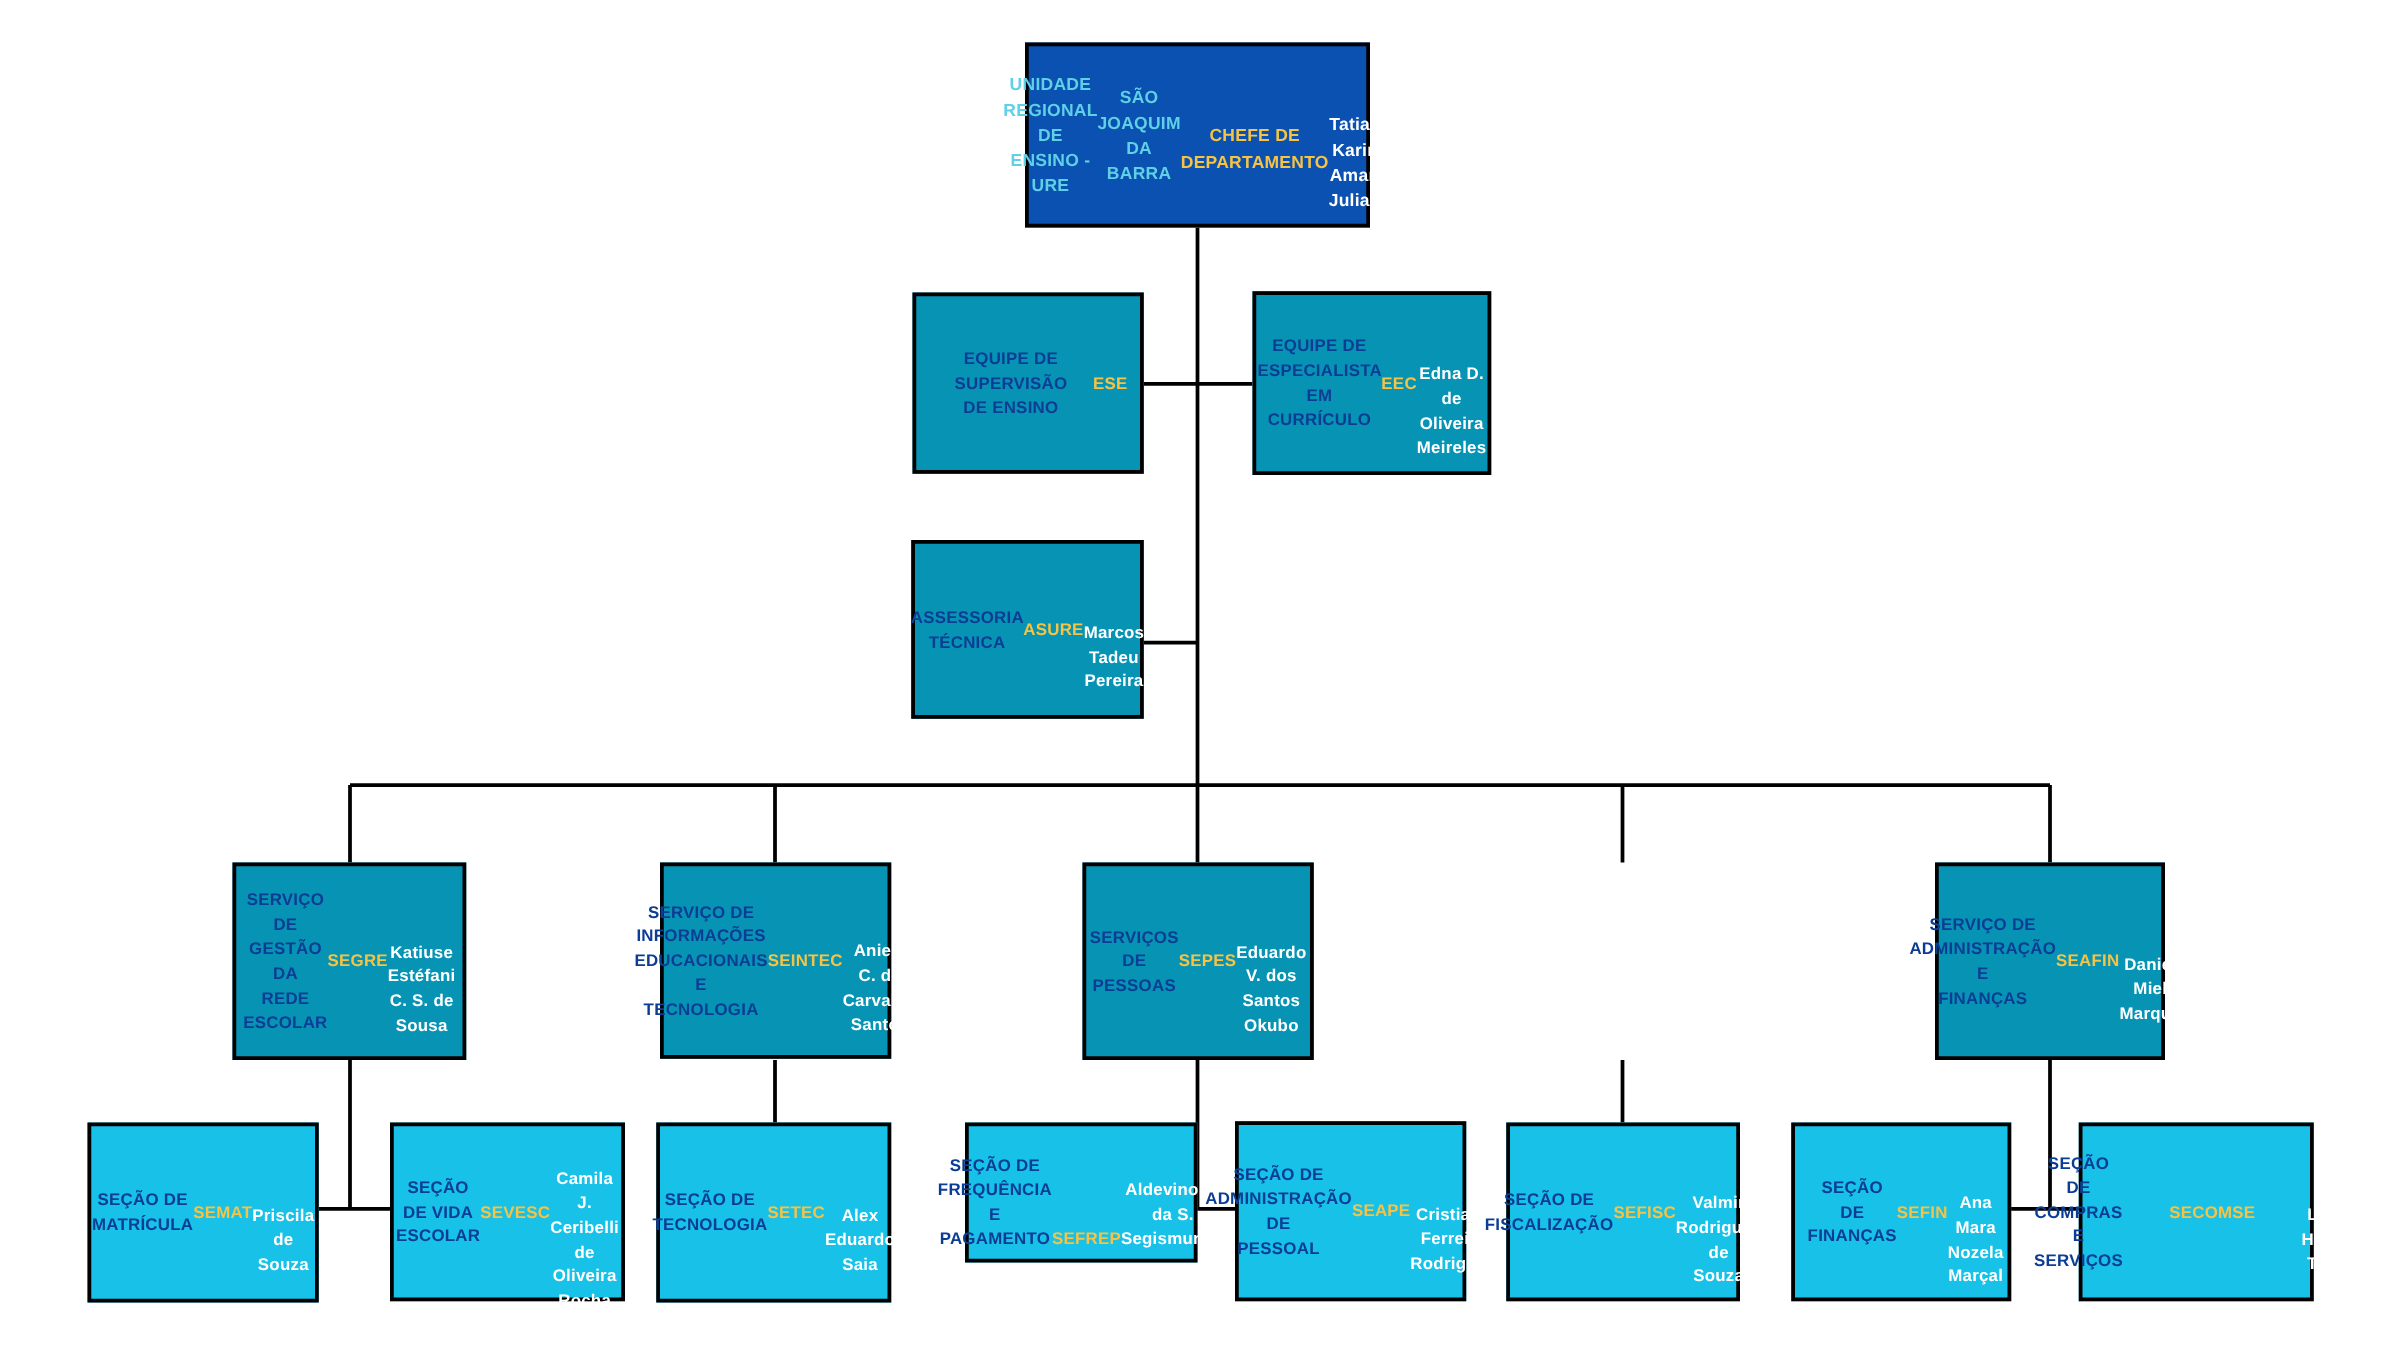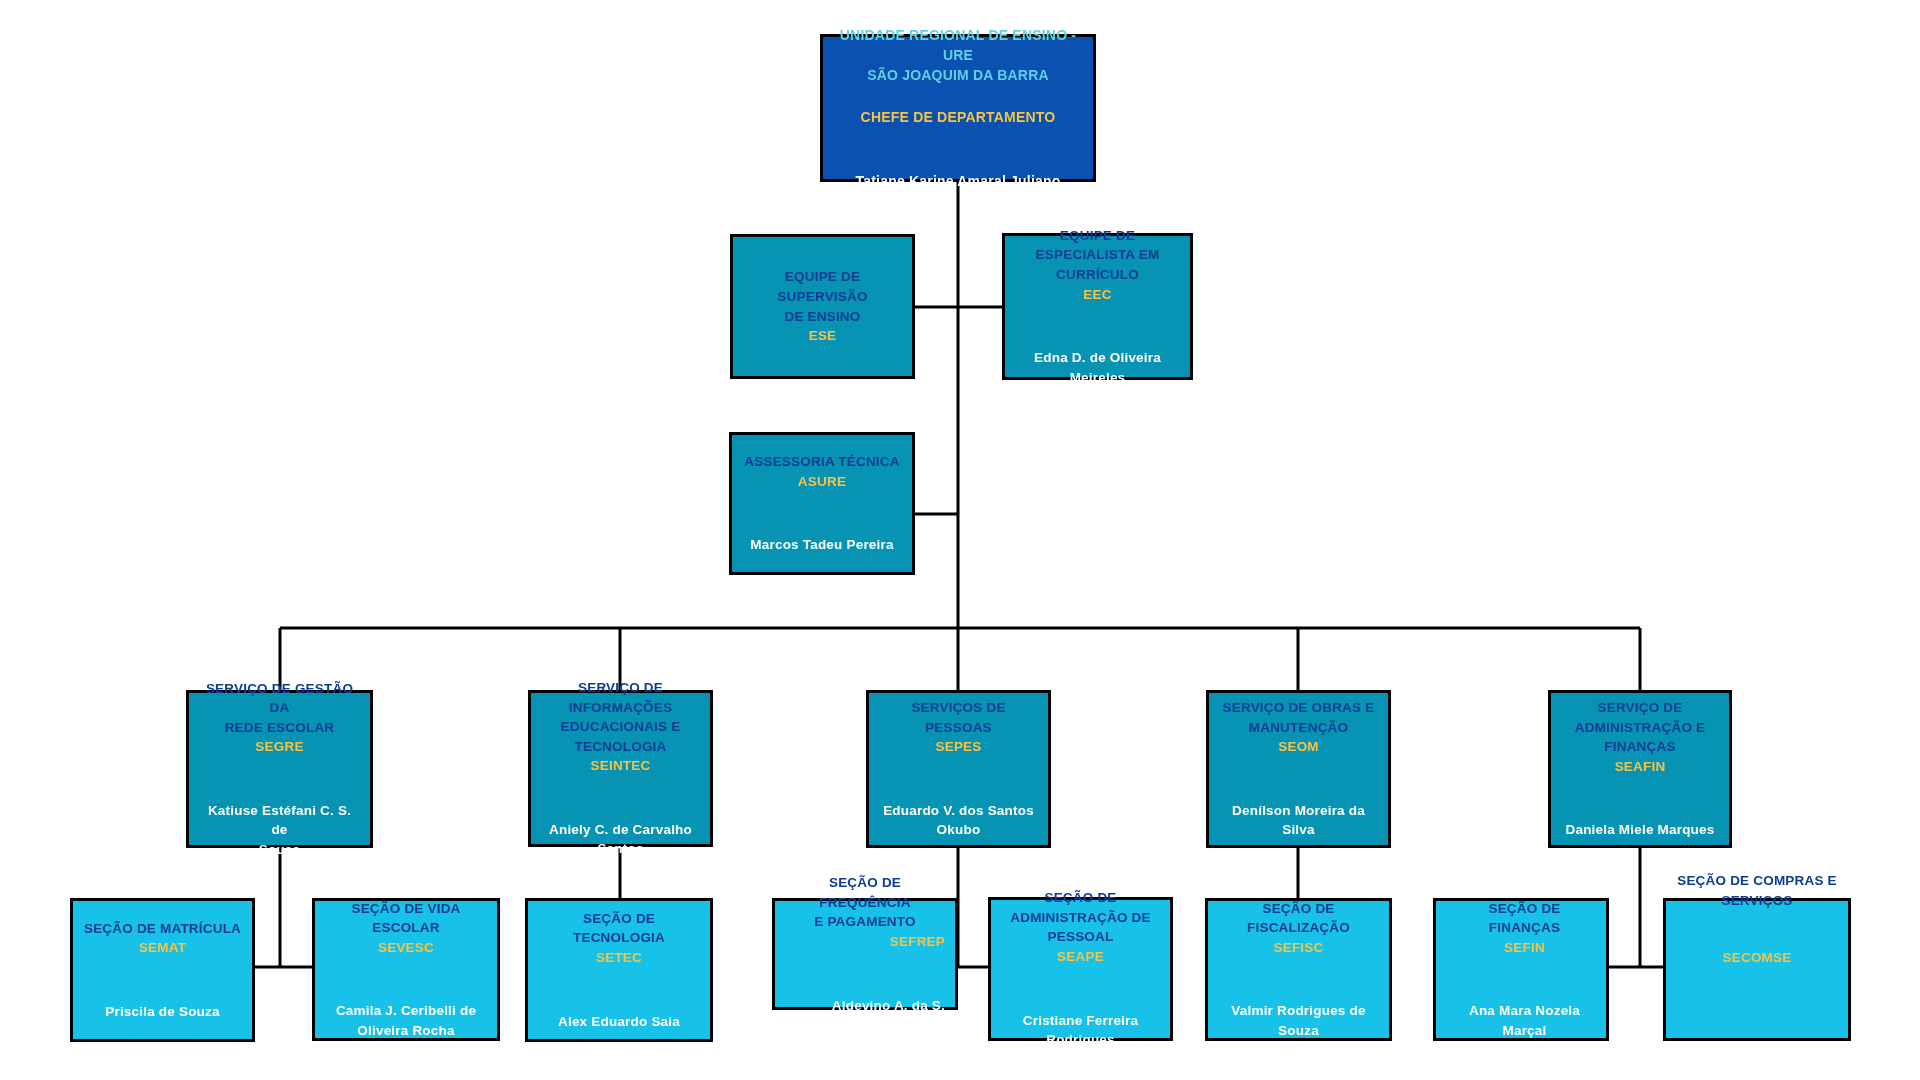--- a/index.html
+++ b/index.html
@@ -15,21 +15,21 @@
   .connectors {
     position: absolute;
     left: 0; top: 0;
     width: 1920px; height: 1080px;
   }
   .box {
     position: absolute;
     box-sizing: border-box;
     border: 3px solid #000000;
     display: flex;
-    flex-direction: column;
+    flex-direction: row;
     align-items: center;
     justify-content: center;
     text-align: center;
     padding: 6px 10px;
     line-height: 1.45;
     font-size: 13.5px;
     letter-spacing: 0.2px;
   }
   .root   { background: #0A51B2; font-size: 14px; }
   .branch { background: #0794B4; }
@@ -105,27 +105,20 @@
 Santos</div>
   </div>
 
   <div class="box branch" style="left:866px; top:690px; width:185px; height:158px;">
     <div class="t">SERVIÇOS DE PESSOAS</div>
     <div class="a">SEPES</div>
     <div class="n">Eduardo V. dos Santos
 Okubo</div>
   </div>
 
-  <div class="box branch" style="left:1206px; top:690px; width:185px; height:158px;">
-    <div class="t">SERVIÇO DE OBRAS E
-MANUTENÇÃO</div>
-    <div class="a">SEOM</div>
-    <div class="n">Denílson Moreira da
-Silva</div>
-  </div>
 
   <div class="box branch" style="left:1548px; top:690px; width:184px; height:158px;">
     <div class="t">SERVIÇO DE
 ADMINISTRAÇÃO E
 FINANÇAS</div>
     <div class="a">SEAFIN</div>
     <div class="n">Daniela Miele Marques</div>
   </div>
 
   <div class="box leaf" style="left:70px; top:898px; width:185px; height:144px;">

